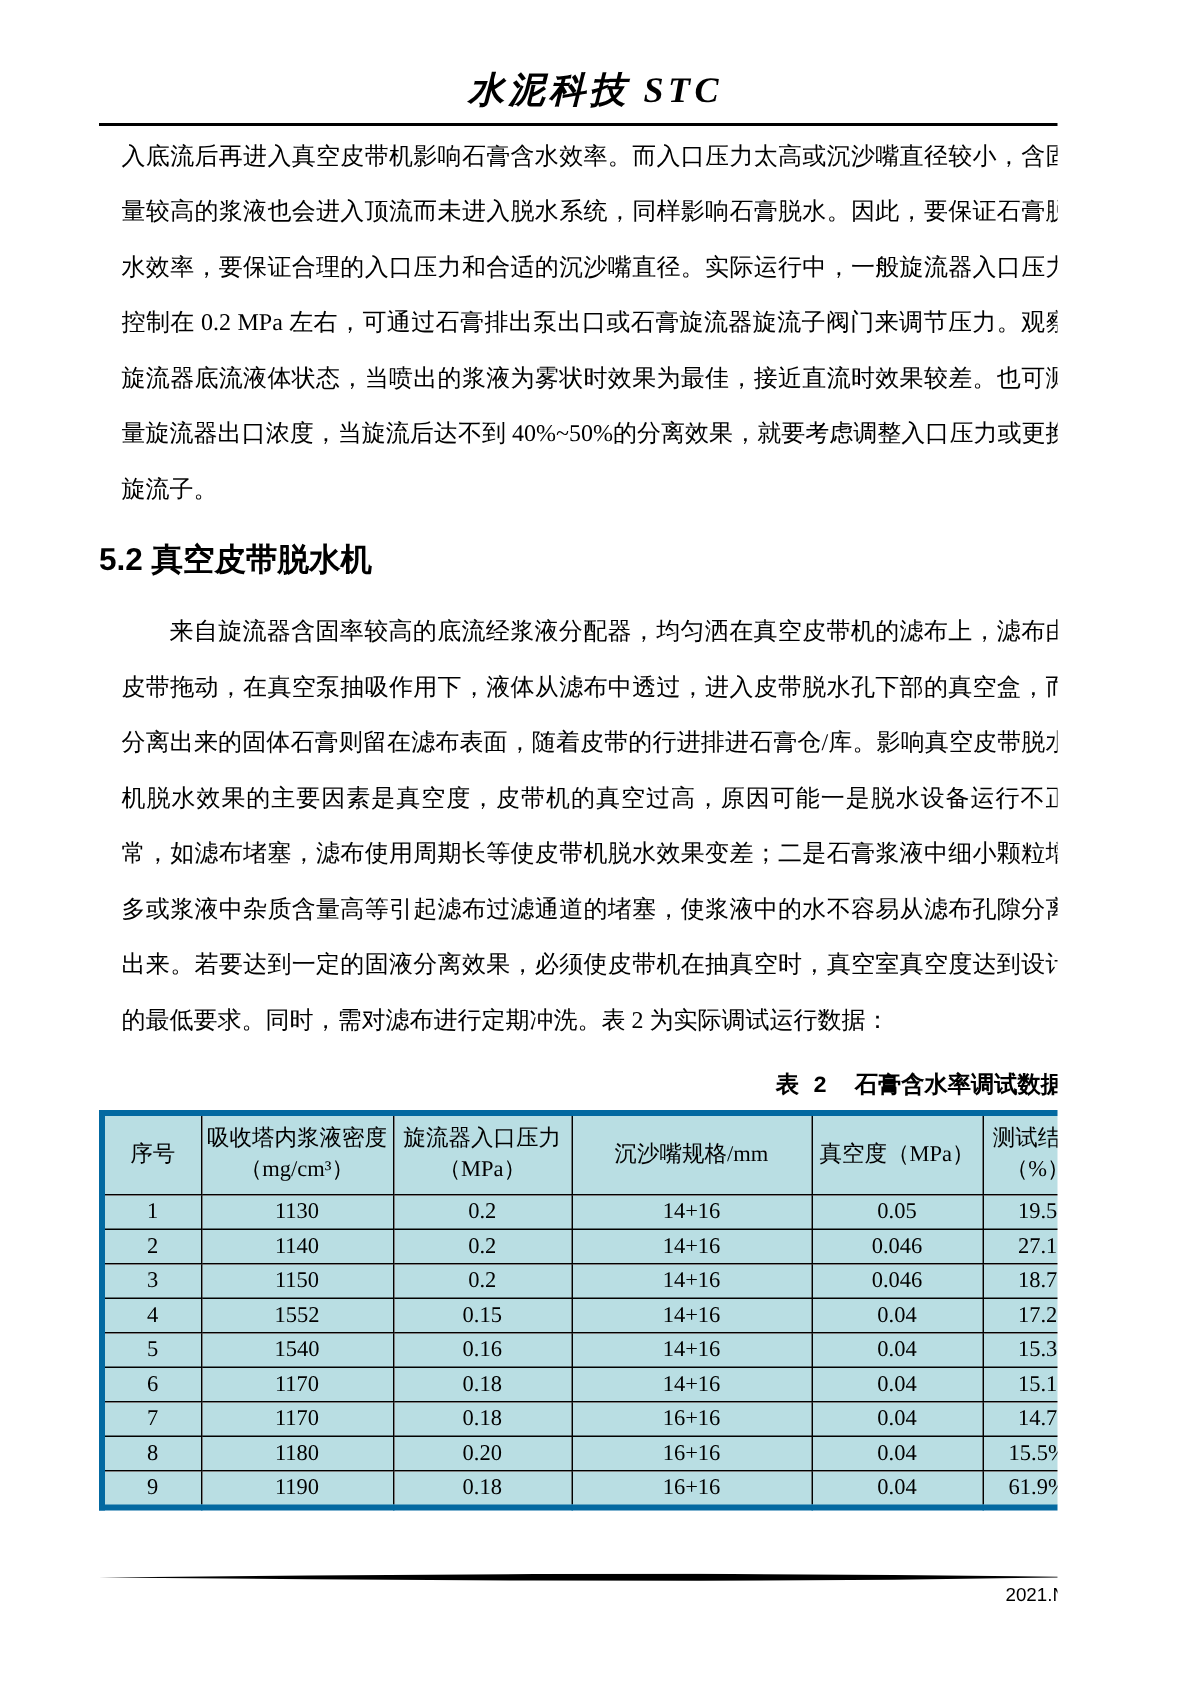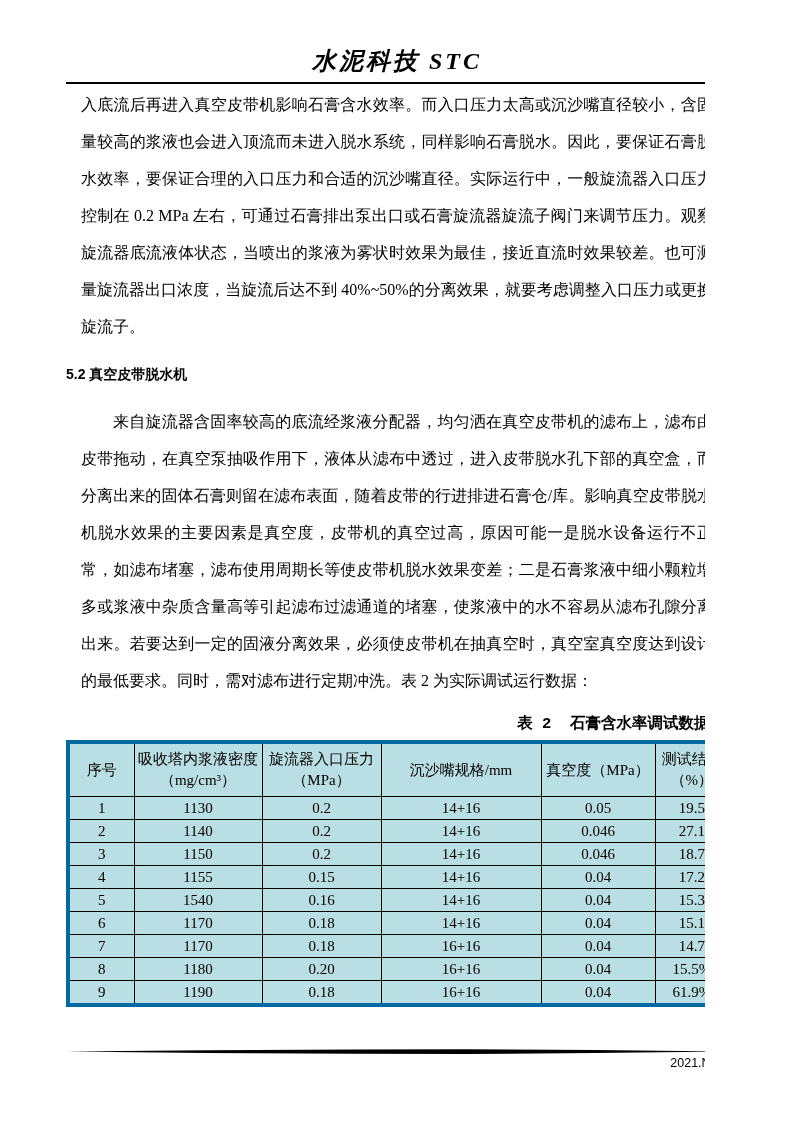--- a/index.html
+++ b/index.html
@@ -32,21 +32,21 @@
     text-align:justify;
     text-justify:inter-ideograph;
     margin:15px;
   }
   .para1 { margin-top:2px; }
   .para2 { text-indent:2em; }
 
   .section-heading {
     font-family:"Liberation Sans","DejaVu Sans",sans-serif;
     font-weight:bold;
-    font-size:14px;
+    font-size:21px;
     line-height:28px;
     margin:2px 0 2px 0;
   }
 
   .table-caption {
     text-align:right;
     font-family:Liberation Mono, monospace;
     font-weight:bold;
     font-size:15.5px;
     line-height:20px;
@@ -154,21 +154,21 @@
           <tr>
             <td>3</td>
             <td>1150</td>
             <td>0.2</td>
             <td>14+16</td>
             <td>0.046</td>
             <td>18.7</td>
           </tr>
           <tr>
             <td>4</td>
-            <td>1155</td>
+            <td>1552</td>
             <td>0.15</td>
             <td>14+16</td>
             <td>0.04</td>
             <td>17.2</td>
           </tr>
           <tr>
             <td>5</td>
             <td>1540</td>
             <td>0.16</td>
             <td>14+16</td>

